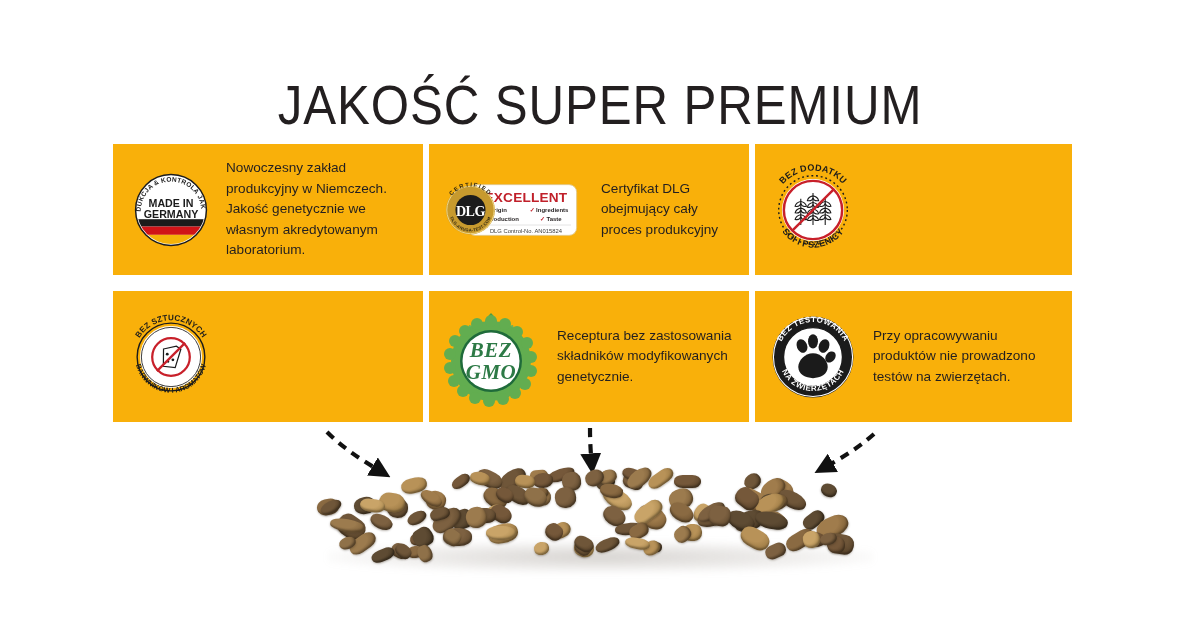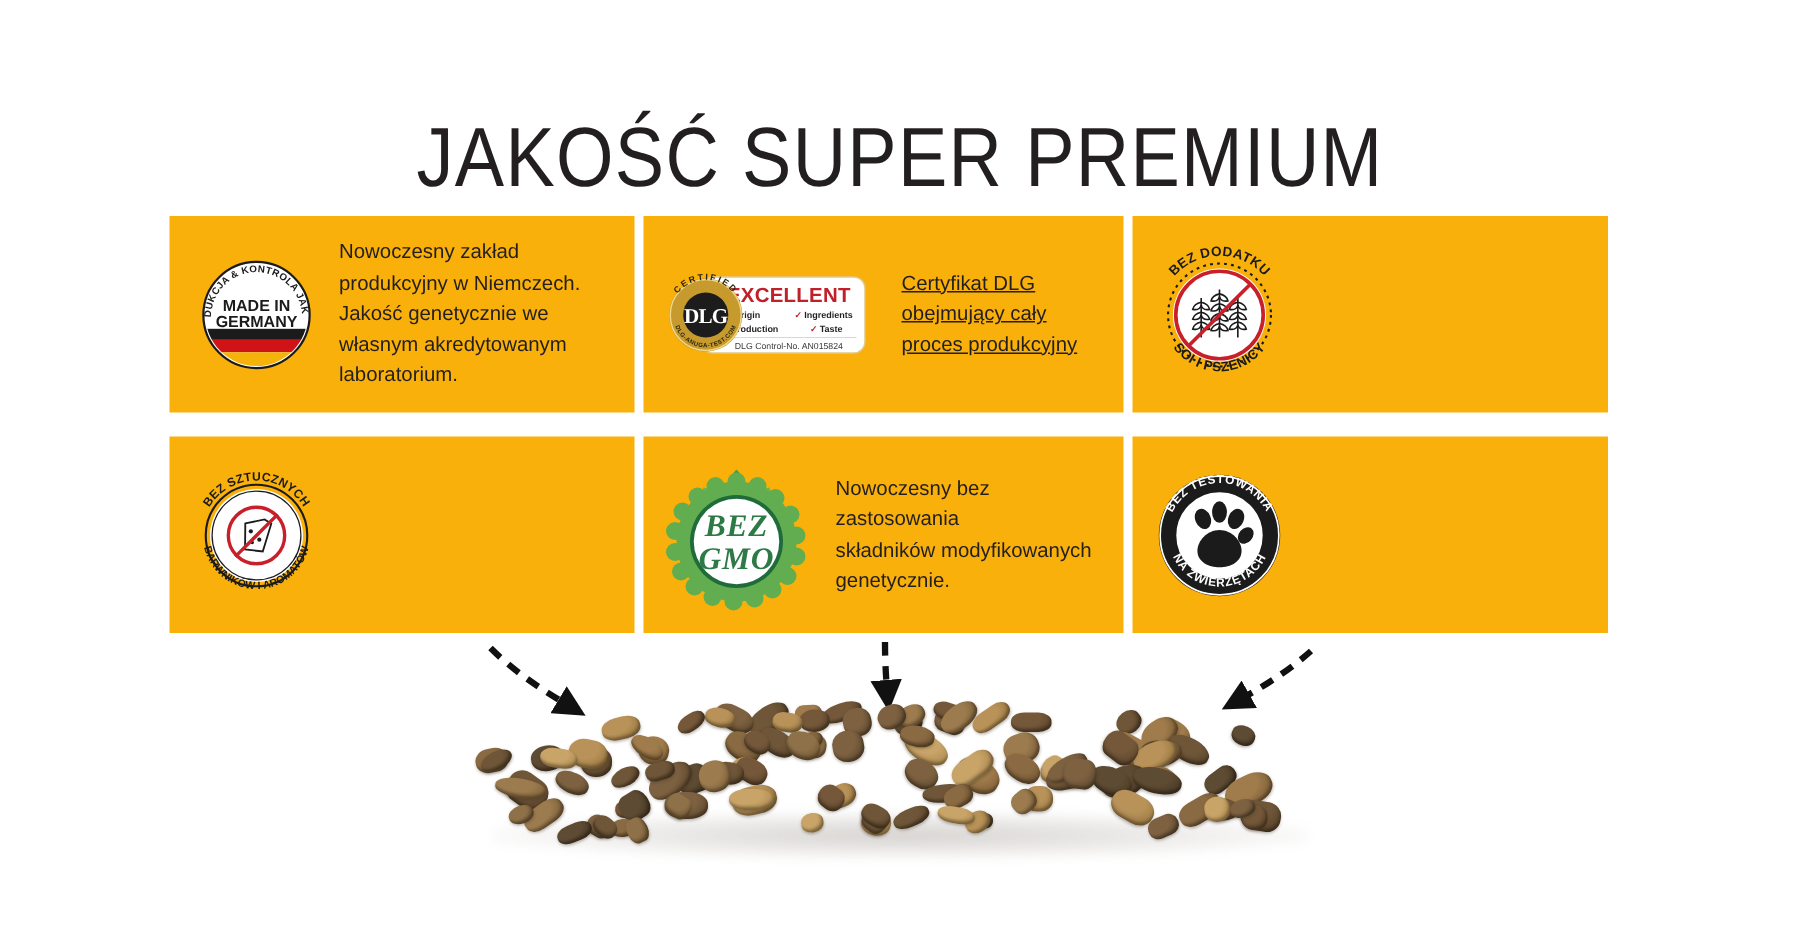--- a/index.html
+++ b/index.html
@@ -55,21 +55,21 @@
     display: flex; align-items: center; justify-content: center;
   }
   .card-text {
     flex: 1 1 auto;
     font-size: 13.6px;
     line-height: 20.5px;
     color: #231f20;
     white-space: pre-line;
     padding-left: 7px;
   }
-  .card.c2 .card-text { padding-left: 22px; text-decoration: underline; }
+  .card.c2 .card-text { padding-left: 22px; }
   .card.c3 .card-text { padding-left: 16px; }
   .card.c5 .card-text { padding-left: 14px; }
   .card.c6 .card-text { padding-left: 12px; }
 
   
   .badge-svg { display: block; }
 
   
   .kibble-wrap {
     position: absolute;
@@ -283,21 +283,21 @@
                 <circle cx="26" cy="26" r="6"></circle>
                 <circle cx="38" cy="19" r="6"></circle>
             </g>
           </g>
           <circle cx="52" cy="56" r="31" fill="#1f6b3a"></circle>
           <circle cx="52" cy="56" r="28.5" fill="#ffffff"></circle>
           <text x="52" y="52" text-anchor="middle" font-family="Liberation Serif, serif" font-size="21" font-style="italic" font-weight="bold" fill="#2d7a46" letter-spacing="0.5">BEZ</text>
           <text x="52" y="74" text-anchor="middle" font-family="Liberation Serif, serif" font-size="21" font-style="italic" font-weight="bold" fill="#2d7a46" letter-spacing="0.5">GMO</text>
         </svg>
       </div>
-      <div class="card-text">Nowoczesny bez zastosowania
+      <div class="card-text">Receptura bez zastosowania
 składników modyfikowanych
 genetycznie.</div>
     </div>
 
     <div class="card c6">
       <div class="badge-slot">
         <svg class="badge-svg" width="92" height="92" viewBox="0 0 100 100">
           <defs>
             <path id="pArcTop" d="M 12,50 A 38,38 0 0 1 88,50"></path>
             <path id="pArcBot" d="M 13,50 A 37,37 0 0 0 87,50"></path>
@@ -315,20 +315,23 @@
             <path d="M50,46 C59,46 66,54 66,61 C66,69 58,73 50,73 C42,73 34,69 34,61 C34,54 41,46 50,46 Z"></path>
           </g>
           <text font-family="Liberation Sans, sans-serif" font-size="8.6" font-weight="bold" fill="#ffffff" letter-spacing="0.6">
             <textPath href="#pArcTop" startOffset="50%" text-anchor="middle">BEZ TESTOWANIA</textPath>
           </text>
           <text font-family="Liberation Sans, sans-serif" font-size="8.6" font-weight="bold" fill="#ffffff" letter-spacing="0.6">
             <textPath href="#pArcBot" startOffset="50%" text-anchor="middle">NA ZWIERZĘTACH</textPath>
           </text>
         </svg>
       </div>
+      <div class="card-text">Przy opracowywaniu
+produktów nie prowadzono
+testów na zwierzętach.</div>
     </div>
 
   </div>
 
   <svg class="arrows" viewBox="0 0 1200 630">
     <defs>
       <marker id="ah" viewBox="0 0 10 10" refX="7" refY="5" markerWidth="5" markerHeight="5" orient="auto-start-reverse">
         <path d="M 0 0 L 10 5 L 0 10 z" fill="#111111"></path>
       </marker>
     </defs>

